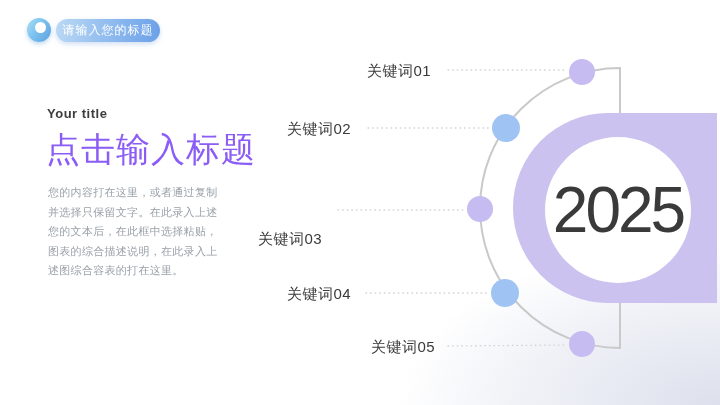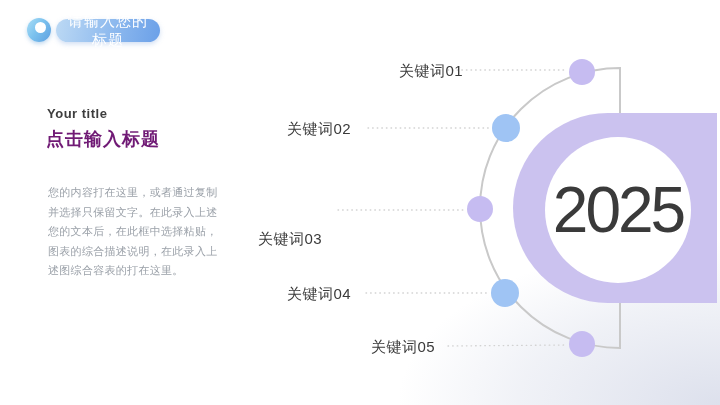--- a/index.html
+++ b/index.html
@@ -12,33 +12,33 @@
       rgba(198,204,224,0.60) 0%,rgba(202,208,226,0.28) 45%,rgba(205,210,228,0) 72%);
     pointer-events:none;}
 
   
   .logo{position:absolute;left:27px;top:18px;width:24px;height:24px;border-radius:50%;
     background:linear-gradient(125deg,#aadef6 0%,#7cc2ee 45%,#5d9fe0 100%);
     box-shadow:0 2px 4px rgba(120,170,220,0.45);}
   .logo .hole{position:absolute;left:8px;top:4px;width:11px;height:11px;border-radius:50%;background:#ffffff;}
   .pill{position:absolute;left:56px;top:19px;width:104px;height:23px;border-radius:12px;
     background:linear-gradient(100deg,#bcd9f4 0%,#8db9ee 55%,#6ba0e8 100%);
-    color:#ffffff;font-size:15px;letter-spacing:1px;display:flex;align-items:center;justify-content:center;
+    color:#ffffff;font-size:12px;letter-spacing:1px;display:flex;align-items:center;justify-content:center;
     box-shadow:0 2px 5px rgba(120,160,220,0.35);border:none;cursor:pointer;}
 
   
   .subtitle{position:absolute;left:47px;top:106px;font-size:13px;font-weight:bold;color:#3d3d3d;letter-spacing:0.5px;}
-  .page-title{position:absolute;left:46px;top:127px;font-size:18px;font-weight:bold;color:#701a75;letter-spacing:1px;}
+  .page-title{position:absolute;left:46px;top:127px;font-size:34px;font-weight:normal;color:#8b5cf6;letter-spacing:1px;}
   .body-text{position:absolute;left:48px;top:183px;width:176px;font-size:11px;line-height:19.6px;
     color:#9aa0a8;letter-spacing:0.3px;}
 
   
   .diagram-svg{position:absolute;left:0;top:0;width:720px;height:405px;}
   .kw{position:absolute;transform:translateY(-50%);font-size:15px;color:#3a3a3a;letter-spacing:0.5px;white-space:nowrap;}
-  .kw1{left:367px;top:71px;margin-left:32px;}
+  .kw1{left:367px;top:71px;}
   .kw2{left:287px;top:129px;}
   .kw3{left:258px;top:210px;margin-top:29px;}
   .kw4{left:287px;top:294px;}
   .kw5{left:371px;top:347px;}
   .year{position:absolute;left:545px;top:180px;width:146px;height:60px;line-height:60px;
     text-align:center;font-size:64px;letter-spacing:-3px;color:#3a3a3a;}
 </style>
 </head>
 <body>
 

